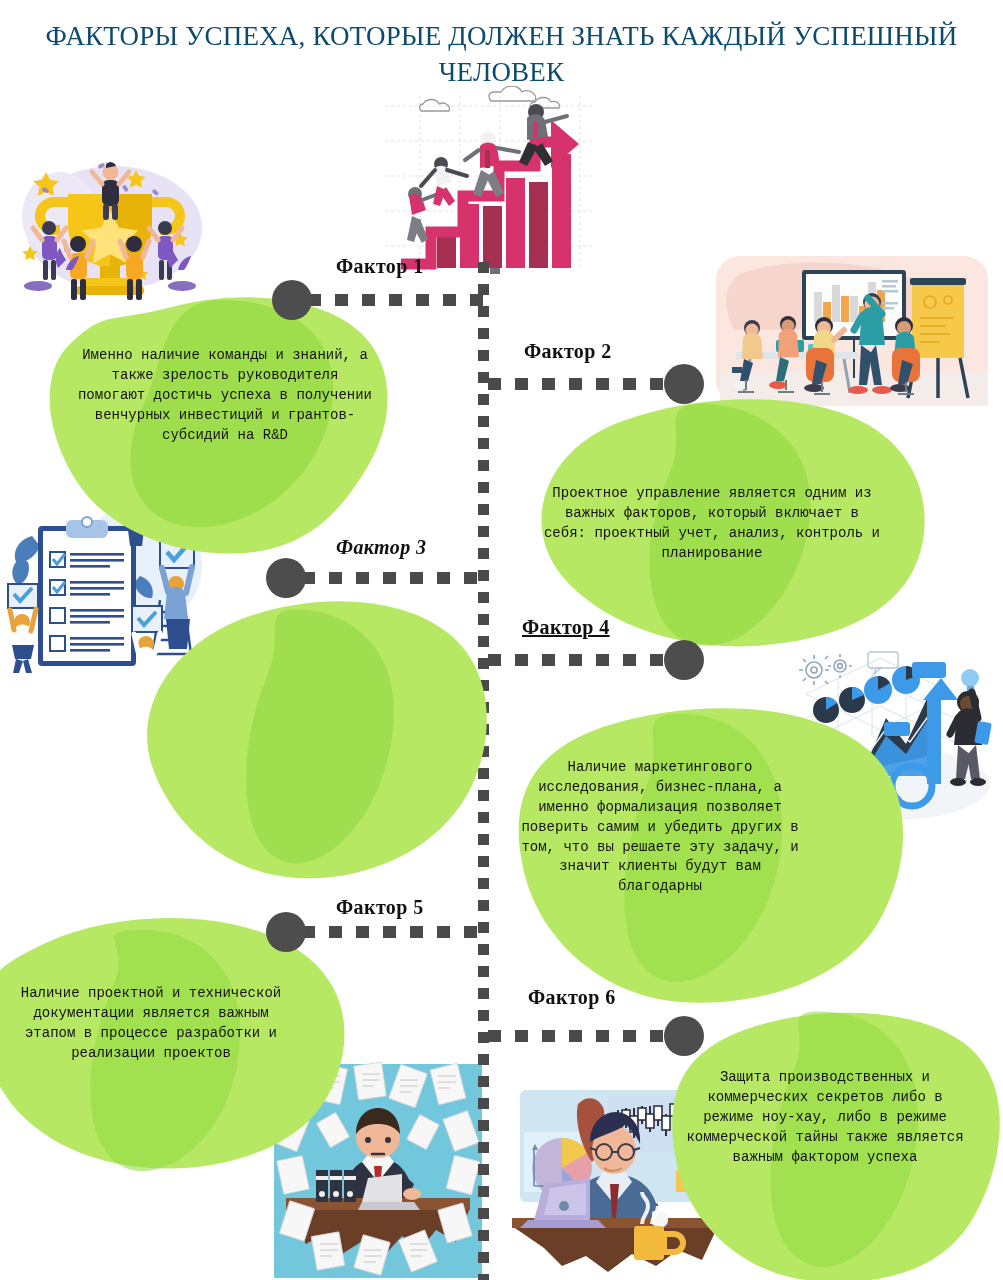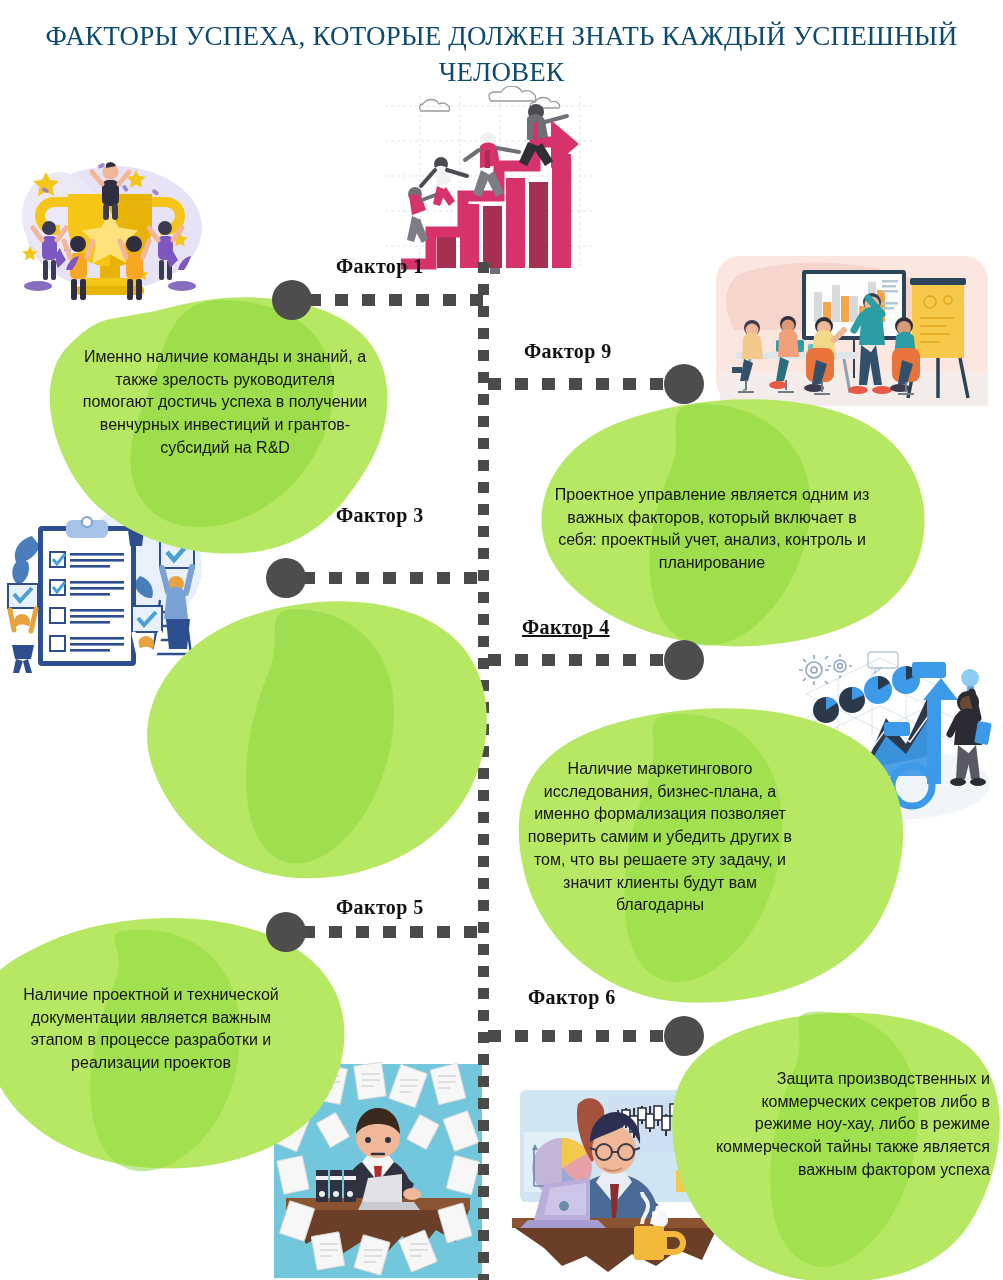--- a/index.html
+++ b/index.html
@@ -66,22 +66,22 @@
     white-space: nowrap;
   }
 
   
   .blob { position: absolute; }
   .blob svg { display: block; width: 100%; height: 100%; }
 
   
   .body-text {
     position: absolute;
-    font-family: Liberation Sans, sans-serif;
-    font-size: 16px;
+    font-family: Liberation Mono, monospace;
+    font-size: 14px;
     line-height: 1.42;
     color: #141414;
     text-align: center;
     white-space: pre-line;
   }
 
   
   .illus { position: absolute; }
   .illus svg { display: block; width: 100%; height: 100%; }
 </style>
@@ -646,27 +646,27 @@
   <div class="connector" style="left:272px; top:294px; width:216px; z-index:6;">
     <div class="dash" style="left:36px; width:180px;"></div>
     <div class="node" style="left:0;"></div>
   </div>
   <div class="conn-label" style="left:336px; top:255px; z-index:7;">Фактор 1</div>
 
   <div class="connector" style="left:488px; top:378px; width:216px; z-index:6;">
     <div class="dash" style="left:0; width:180px;"></div>
     <div class="node" style="left:176px;"></div>
   </div>
-  <div class="conn-label" style="left:524px; top:340px; z-index:7;">Фактор 9</div>
+  <div class="conn-label" style="left:524px; top:340px; z-index:7;">Фактор 2</div>
 
   <div class="connector" style="left:266px; top:572px; width:222px; z-index:6;">
     <div class="dash" style="left:36px; width:186px;"></div>
     <div class="node" style="left:0;"></div>
   </div>
-  <div class="conn-label" style="left:336px; top:504px; z-index:7;">Фактор 3</div>
+  <div class="conn-label" style="left:336px; top:536px; z-index:7;font-style:italic;">Фактор 3</div>
 
   <div class="connector" style="left:488px; top:654px; width:216px; z-index:6;">
     <div class="dash" style="left:0; width:180px;"></div>
     <div class="node" style="left:176px;"></div>
   </div>
   <div class="conn-label" style="left:522px; top:616px; z-index:7;text-decoration:underline;">Фактор 4</div>
 
   <div class="connector" style="left:266px; top:926px; width:222px; z-index:6;">
     <div class="dash" style="left:36px; width:186px;"></div>
     <div class="node" style="left:0;"></div>
@@ -697,19 +697,19 @@
 поверить самим и убедить других в
 том, что вы решаете эту задачу, и
 значит клиенты будут вам
 благодарны</div>
 
   <div class="body-text" style="left:-12px; top:984px; width:326px; z-index:8;">Наличие проектной и технической
 документации является важным
 этапом в процессе разработки и
 реализации проектов</div>
 
-  <div class="body-text" style="left:660px; top:1068px; width:330px; z-index:8;text-align:right;">Защита производственных и
+  <div class="body-text" style="left:660px; top:1068px; width:330px; z-index:8;">Защита производственных и
 коммерческих секретов либо в
 режиме ноу-хау, либо в режиме
 коммерческой тайны также является
 важным фактором успеха</div>
 
 </div>
 
 </body></html>

